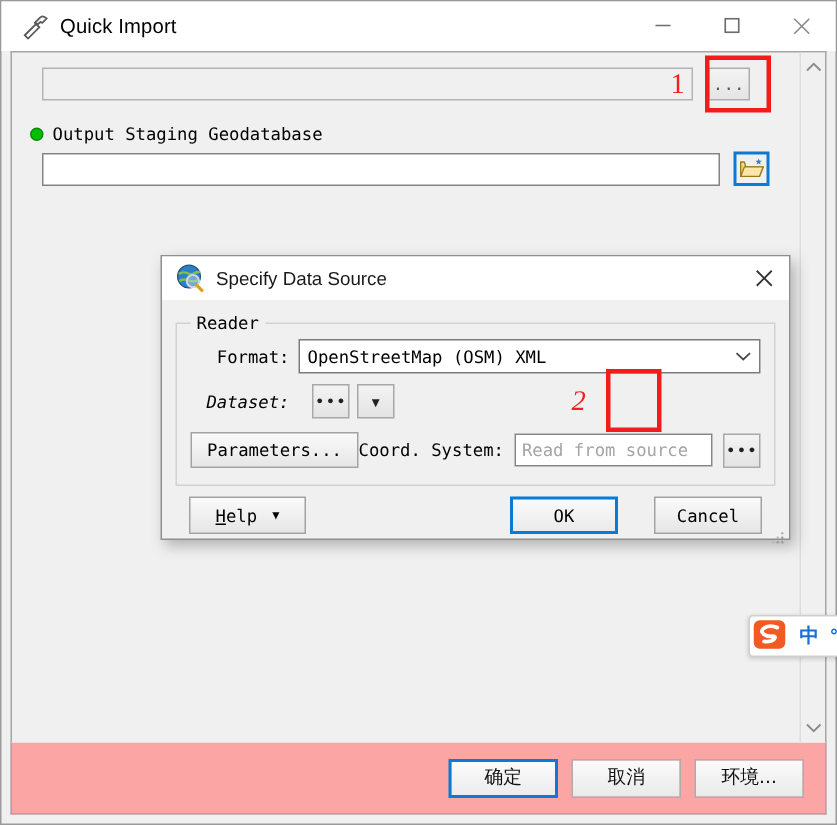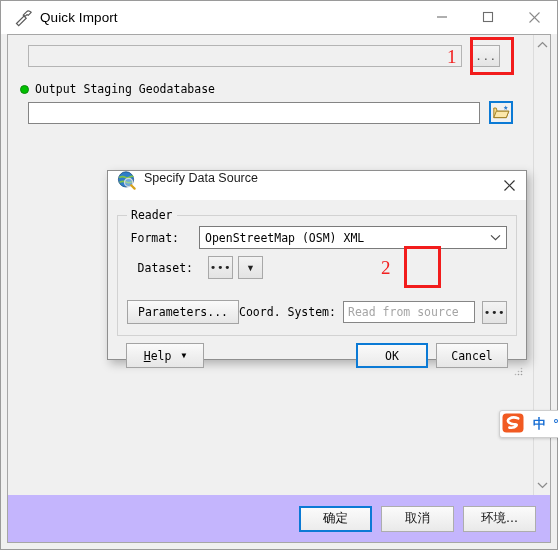--- a/index.html
+++ b/index.html
@@ -160,21 +160,21 @@
   .vscroll-arrow {
     width: 17px; height: 20px;
     display: flex; align-items: center; justify-content: center;
     color: #8b8b8b;
   }
 
   
   .bottom-bar {
     flex: 0 0 auto;
     height: 48px;
-    background: #c4b5fd;
+    background: #fca5a5;
     margin: 0 6px 6px 6px;
     border: 1px solid #a6a6a6;
     border-top: none;
     display: flex;
     align-items: center;
     justify-content: flex-end;
     padding-right: 14px;
     gap: 9px;
   }
   .cn-btn {
@@ -203,21 +203,21 @@
     border: 1px solid #8e8e8e;
     box-shadow: 3px 4px 9px rgba(0,0,0,0.26);
     display: flex;
     flex-direction: column;
     z-index: 20;
   }
   .dlg-titlebar {
     height: 29px;
     background: #ffffff;
     display: flex;
-    align-items: flex-start;
+    align-items: center;
     flex: 0 0 auto;
   }
   .dlg-icon {
     width: 20px; height: 20px;
     margin-left: 9px;
     flex: 0 0 auto;
   }
   .dlg-title {
     font-size: 12.5px;
     color: #1a1a1a;
@@ -258,21 +258,21 @@
     margin-bottom: 7px;
     position: relative;
   }
   .form-label {
     font-family: "DejaVu Sans Mono", monospace;
     font-size: 11.5px;
     color: #000;
     text-align: right;
     white-space: nowrap;
   }
-  .lbl-format { width: 72px; padding-right: 20px; }
+  .lbl-format { width: 72px; padding-right: 6px; }
   .lbl-dataset { width: 72px; padding-right: 6px; }
 
   .combo {
     flex: 1 1 auto;
     height: 23px;
     background: #ffffff;
     border: 1px solid #7a7a7a;
     display: flex;
     align-items: center;
     padding: 0 2px 0 5px;
@@ -348,20 +348,21 @@
     padding: 1px 4px;
     line-height: 18px;
     white-space: nowrap;
     overflow: hidden;
   }
   .dlg-footer {
     display: flex;
     align-items: center;
     padding: 7px 9px 0 9px;
     position: relative;
+    gap: 16px;
   }
   .help-btn {
     width: 78px; height: 25px;
     background: linear-gradient(#fafafa,#e6e6e6);
     border: 1px solid #a3a3a3;
     display: flex; align-items: center; justify-content: center;
     gap: 10px;
     font-family: "DejaVu Sans Mono", monospace;
     font-size: 11.5px;
     color: #000;
@@ -536,21 +537,21 @@
           <div class="combo">
             <span class="combo-text">OpenStreetMap (OSM) XML</span>
             <span class="combo-arrow">
               <svg width="11" height="7" viewBox="0 0 11 7">
                   <polyline points="1,1.4 5.5,5.6 10,1.4" fill="none" stroke="#4a4a4a" stroke-width="1.2"></polyline>
                 </svg>
             </span>
           </div>
         </div>
 
-        <div class="form-row" style="margin-bottom:21px;">
+        <div class="form-row" style="margin-bottom:9px;font-style:italic;">
           <span class="form-label lbl-dataset">Dataset:</span>
           <span class="red-num" style="left:254px; top:1px;">2</span>
           <div style="width:9px;"></div>
           <div class="small-dots-btn">•••</div>
           <div class="drop-btn">▼</div>
           <div class="red-box" style="left:277px; top:-10px; width:37px; height:42px;"></div>
         </div>
 
         <div class="form-row" style="margin-bottom:2px;">
           <div class="btn-std">Parameters...</div>

